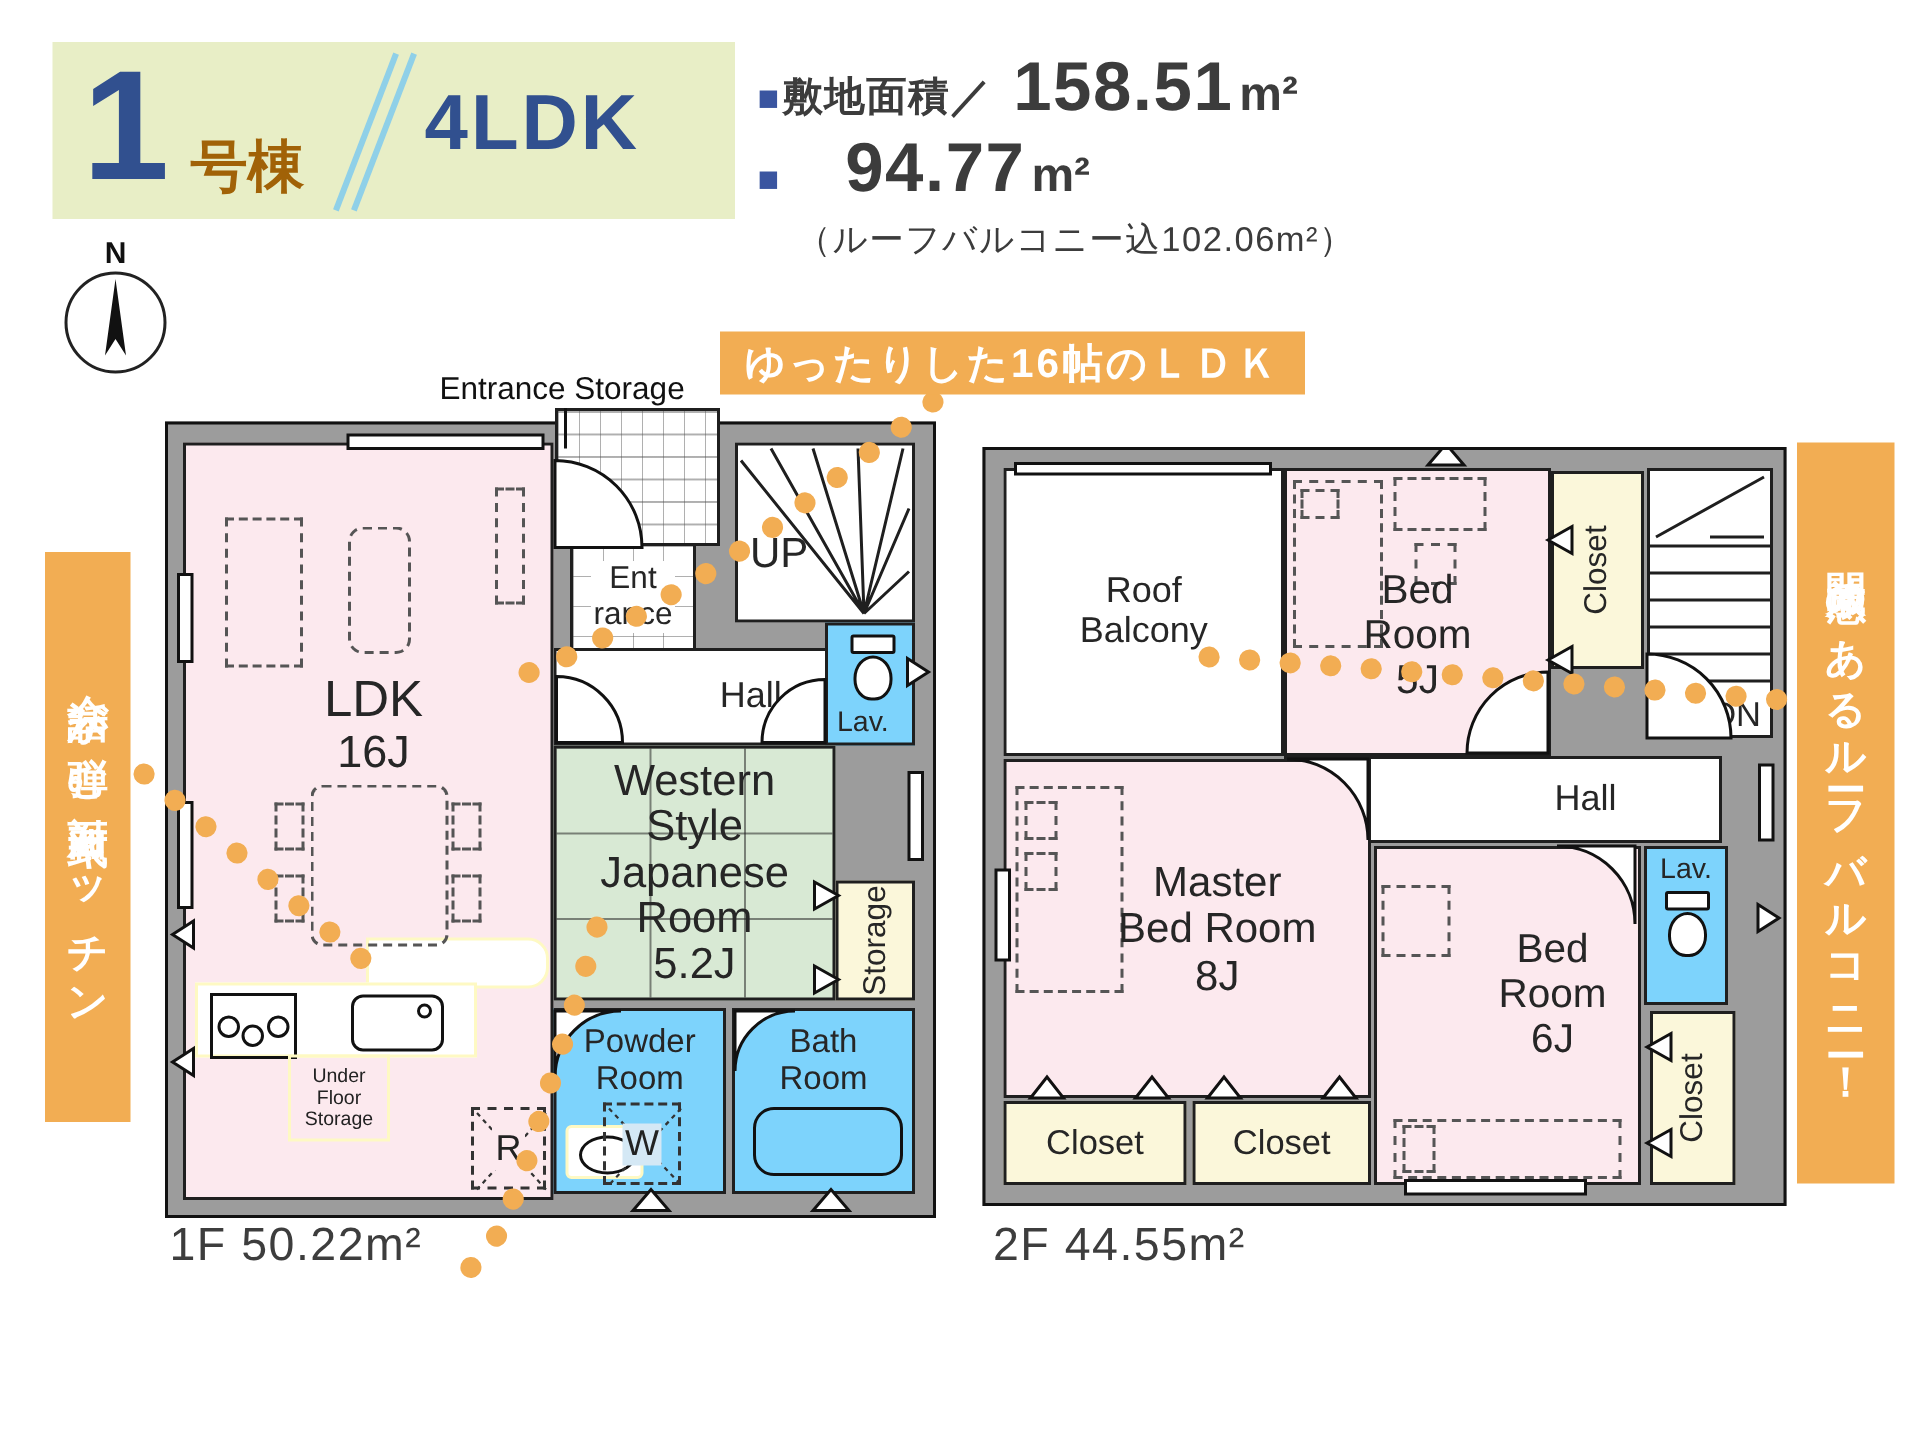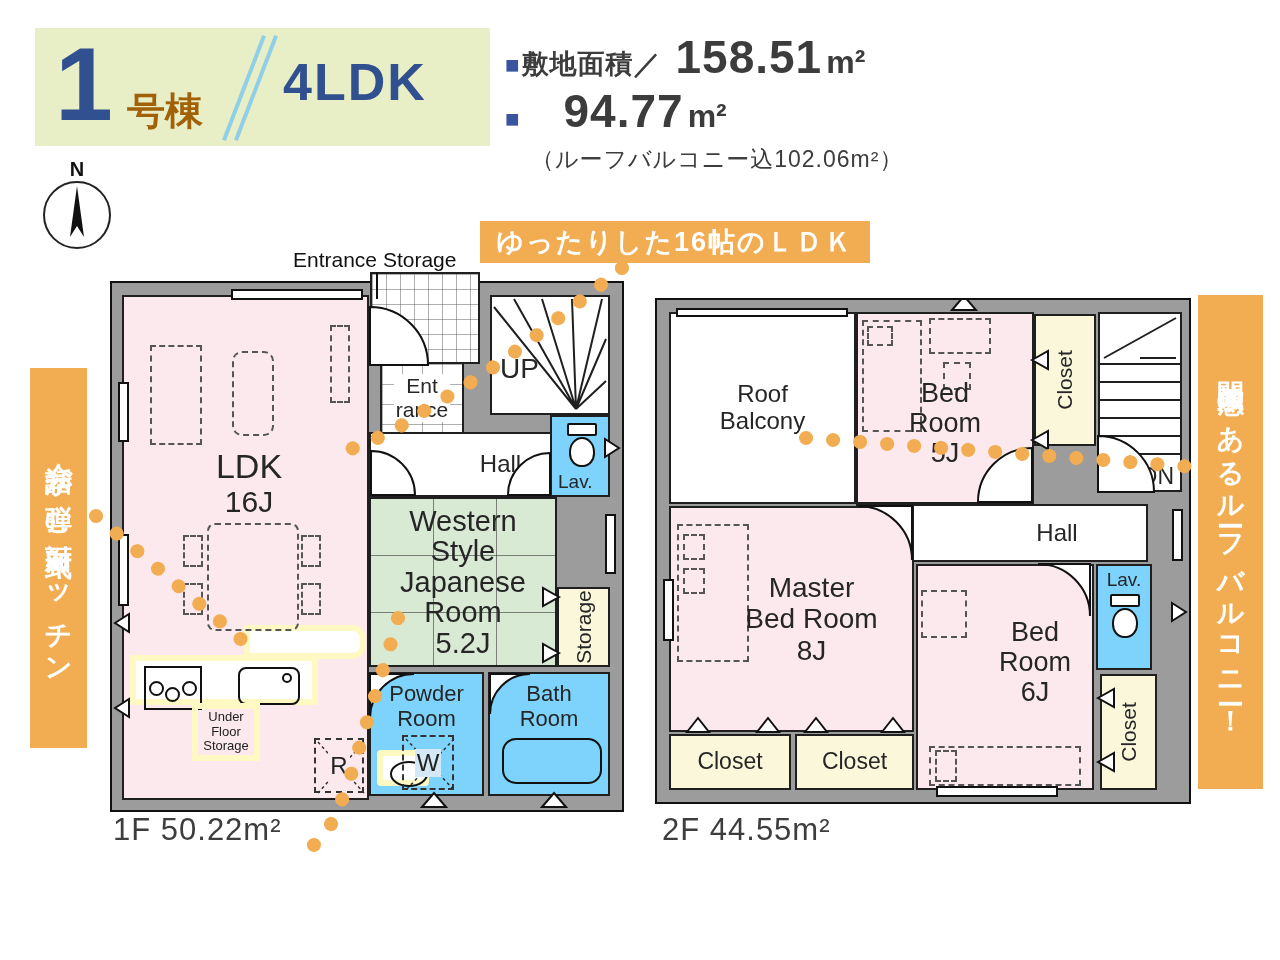--- a/index.html
+++ b/index.html
@@ -33,21 +33,21 @@
   .plan{position:absolute;background:#9c9c9c;border:2px solid #111;}
   .room{position:absolute;border:2px solid #1f1f1f;box-sizing:border-box;display:flex;align-items:center;justify-content:center;flex-direction:column;}
   .pink{background:#fce9ee;} .green{background:#d8e9d4;} .blue{background:#7dd3fc;}
   .yellow{background:#fbf7da;} .white{background:#ffffff;}
   .tatami{background-image:linear-gradient(#24242488 1.5px,transparent 1.5px),linear-gradient(90deg,#24242488 1.5px,transparent 1.5px);background-size:63px 57px;background-position:-1px -1px;}
   .tile{background-image:linear-gradient(#55555577 1px,transparent 1px),linear-gradient(90deg,#55555577 1px,transparent 1px);background-size:20px 20px;}
   .tile-s{background-size:14px 15px;}
   .rlabel{font-size:23px;line-height:1.12;text-align:center;color:#262626;z-index:3;}
   .vert{transform:rotate(-90deg);white-space:nowrap;font-size:21px;color:#262626;}
   .dash{position:absolute;border:2px dashed #555;box-sizing:border-box;z-index:2;}
-  .solid{position:absolute;border:6px solid #fef9c3;box-sizing:border-box;background:#fff;z-index:2;}
+  .solid{position:absolute;border:2px solid #fef9c3;box-sizing:border-box;background:#fff;z-index:2;}
   .planlabel{position:absolute;font-size:31px;color:#3d3d3d;letter-spacing:1px;}
   .plannote{position:absolute;font-size:22px;color:#3d3d3d;}
   .ovl{position:absolute;left:0;top:0;z-index:2;pointer-events:none;}
   .xbox{position:absolute;border:2px dashed #333;box-sizing:border-box;z-index:2;
         display:flex;align-items:center;justify-content:center;font-size:24px;color:#222;}
   .xbox svg{position:absolute;left:0;top:0;}
   .toilet{position:absolute;width:30px;z-index:3;}
   .toilet .tank{height:9px;border:2px solid #111;background:#fff;border-radius:2px;}
   .toilet .bowl{width:22px;height:26px;border:2px solid #111;background:#fff;border-radius:50% 50% 46% 46%;margin:1px auto 0;}
   .lbl-s{font-size:19px;color:#262626;z-index:3;}

